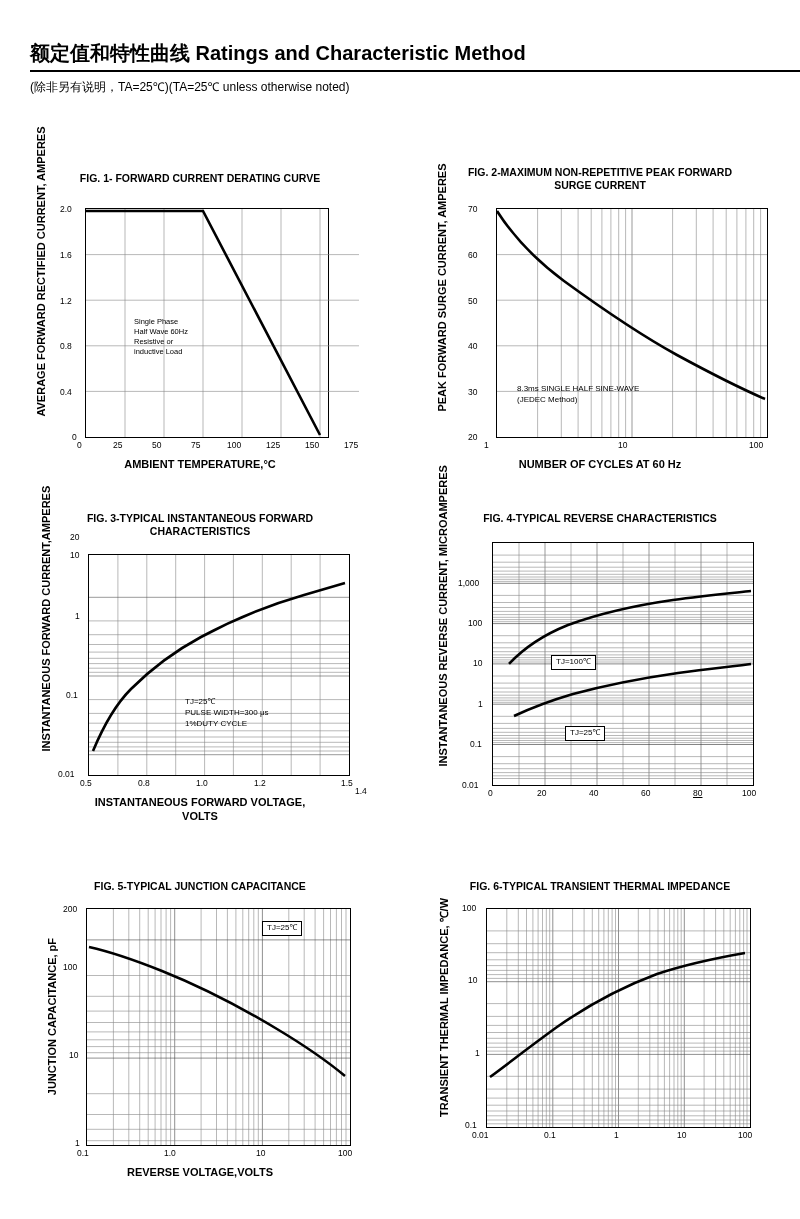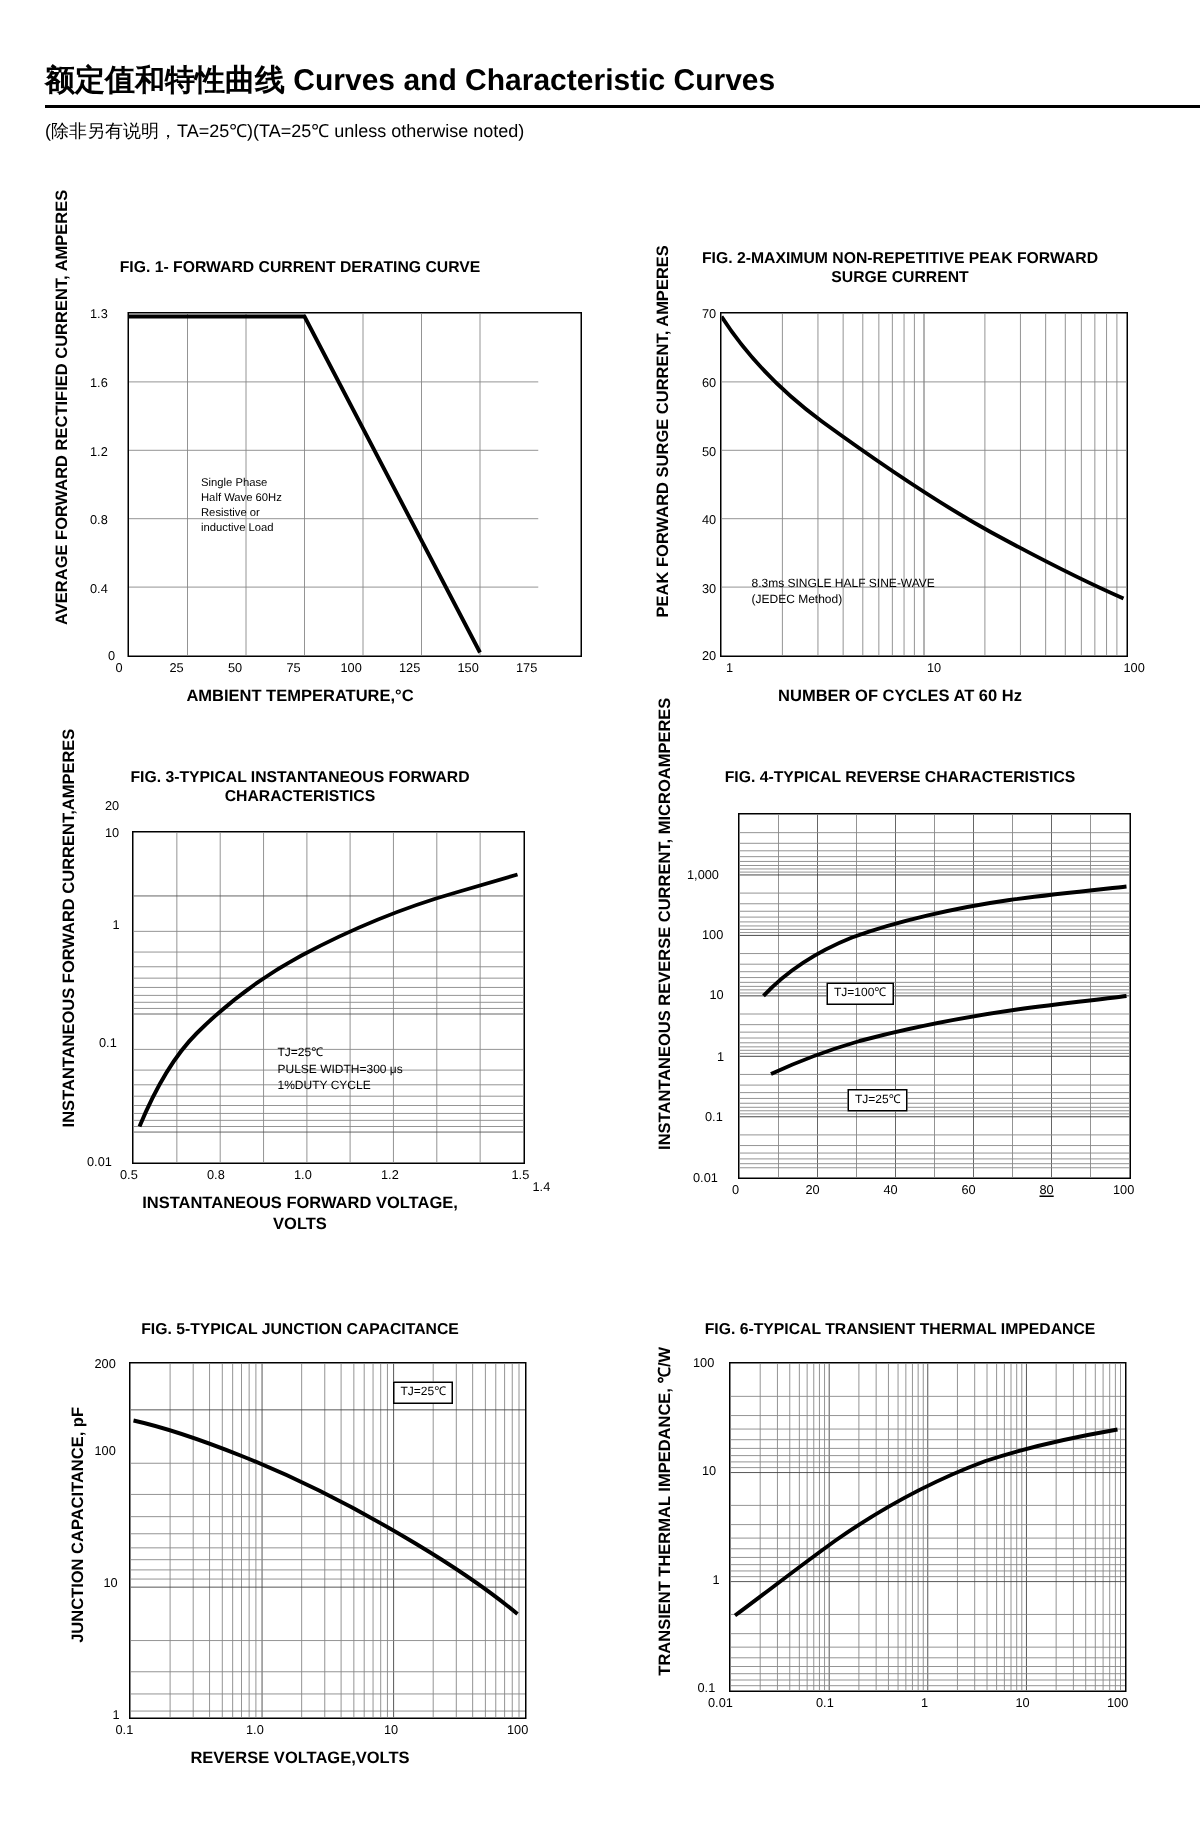--- a/index.html
+++ b/index.html
@@ -33,30 +33,30 @@
   .tick{position:absolute;font-size:8.5px;color:#000;white-space:nowrap;}
   .note{position:absolute;font-size:7.5px;line-height:1.35;white-space:pre;}
   .note-b{position:absolute;font-size:8px;line-height:1.35;white-space:pre;border:0;}
 </style>
 </head>
 <body>
 
 <div class="page">
 
   <div class="hdr">
-    <div class="hdr-title">额定值和特性曲线 Curves and Characteristic Curves</div>
+    <div class="hdr-title">额定值和特性曲线 Ratings and Characteristic Method</div>
     <div class="hdr-rule"></div>
     <div class="hdr-sub">(除非另有说明，TA=25℃)(TA=25℃  unless otherwise noted)</div>
   </div>
 
   <div class="fig" style="left:20px;top:140px;width:360px;height:330px;">
     <div class="fig-title" style="top:32px;left:0;">FIG. 1- FORWARD CURRENT DERATING CURVE</div>
     <div class="ylabel rot" style="left:-98px;top:150px;width:240px;">AVERAGE FORWARD RECTIFIED CURRENT,
 AMPERES</div>
-    <div class="plot" style="left:65px;top:68px;width:303px;height:230px;">
+    <div class="plot" style="left:65px;top:68px;width:244px;height:230px;">
       <svg width="273" height="228" viewBox="0 0 273 228">
         <g stroke="#888" stroke-width="0.6">
           <line x1="39" y1="0" x2="39" y2="228"></line>
             <line x1="78" y1="0" x2="78" y2="228"></line>
           <line x1="117" y1="0" x2="117" y2="228"></line>
             <line x1="156" y1="0" x2="156" y2="228"></line>
           <line x1="195" y1="0" x2="195" y2="228"></line>
             <line x1="234" y1="0" x2="234" y2="228"></line>
           <line x1="0" y1="45.6" x2="273" y2="45.6"></line>
             <line x1="0" y1="91.2" x2="273" y2="91.2"></line>
@@ -77,31 +77,31 @@
     <div class="tick" style="left:207px;top:300px;">100</div>
     <div class="tick" style="left:246px;top:300px;">125</div>
     <div class="tick" style="left:285px;top:300px;">150</div>
     <div class="tick" style="left:324px;top:300px;">175</div>
 
     <div class="tick" style="left:52px;top:292px;">0</div>
     <div class="tick" style="left:40px;top:247px;">0.4</div>
     <div class="tick" style="left:40px;top:201px;">0.8</div>
     <div class="tick" style="left:40px;top:156px;">1.2</div>
     <div class="tick" style="left:40px;top:110px;">1.6</div>
-    <div class="tick" style="left:40px;top:64px;">1.3</div>
+    <div class="tick" style="left:40px;top:64px;">2.0</div>
 
     <div class="xlabel" style="left:0;top:318px;">AMBIENT TEMPERATURE,°C</div>
   </div>
 
   <div class="fig" style="left:420px;top:140px;width:360px;height:330px;">
     <div class="fig-title" style="top:26px;left:0;white-space:pre-line;">FIG. 2-MAXIMUM NON-REPETITIVE PEAK FORWARD
 SURGE CURRENT</div>
     <div class="ylabel rot" style="left:-92px;top:150px;width:230px;">PEAK  FORWARD SURGE CURRENT,
 AMPERES</div>
-    <div class="plot" style="left:60px;top:68px;width:272px;height:230px;">
+    <div class="plot" style="left:76px;top:68px;width:272px;height:230px;">
       <svg width="270" height="228" viewBox="0 0 270 228">
         <g stroke="#888" stroke-width="0.6">
           <line x1="40.6" y1="0" x2="40.6" y2="228"></line>
             <line x1="64.3" y1="0" x2="64.3" y2="228"></line>
           <line x1="81.1" y1="0" x2="81.1" y2="228"></line>
             <line x1="94.2" y1="0" x2="94.2" y2="228"></line>
           <line x1="104.9" y1="0" x2="104.9" y2="228"></line>
             <line x1="113.9" y1="0" x2="113.9" y2="228"></line>
           <line x1="121.7" y1="0" x2="121.7" y2="228"></line>
             <line x1="128.6" y1="0" x2="128.6" y2="228"></line>

